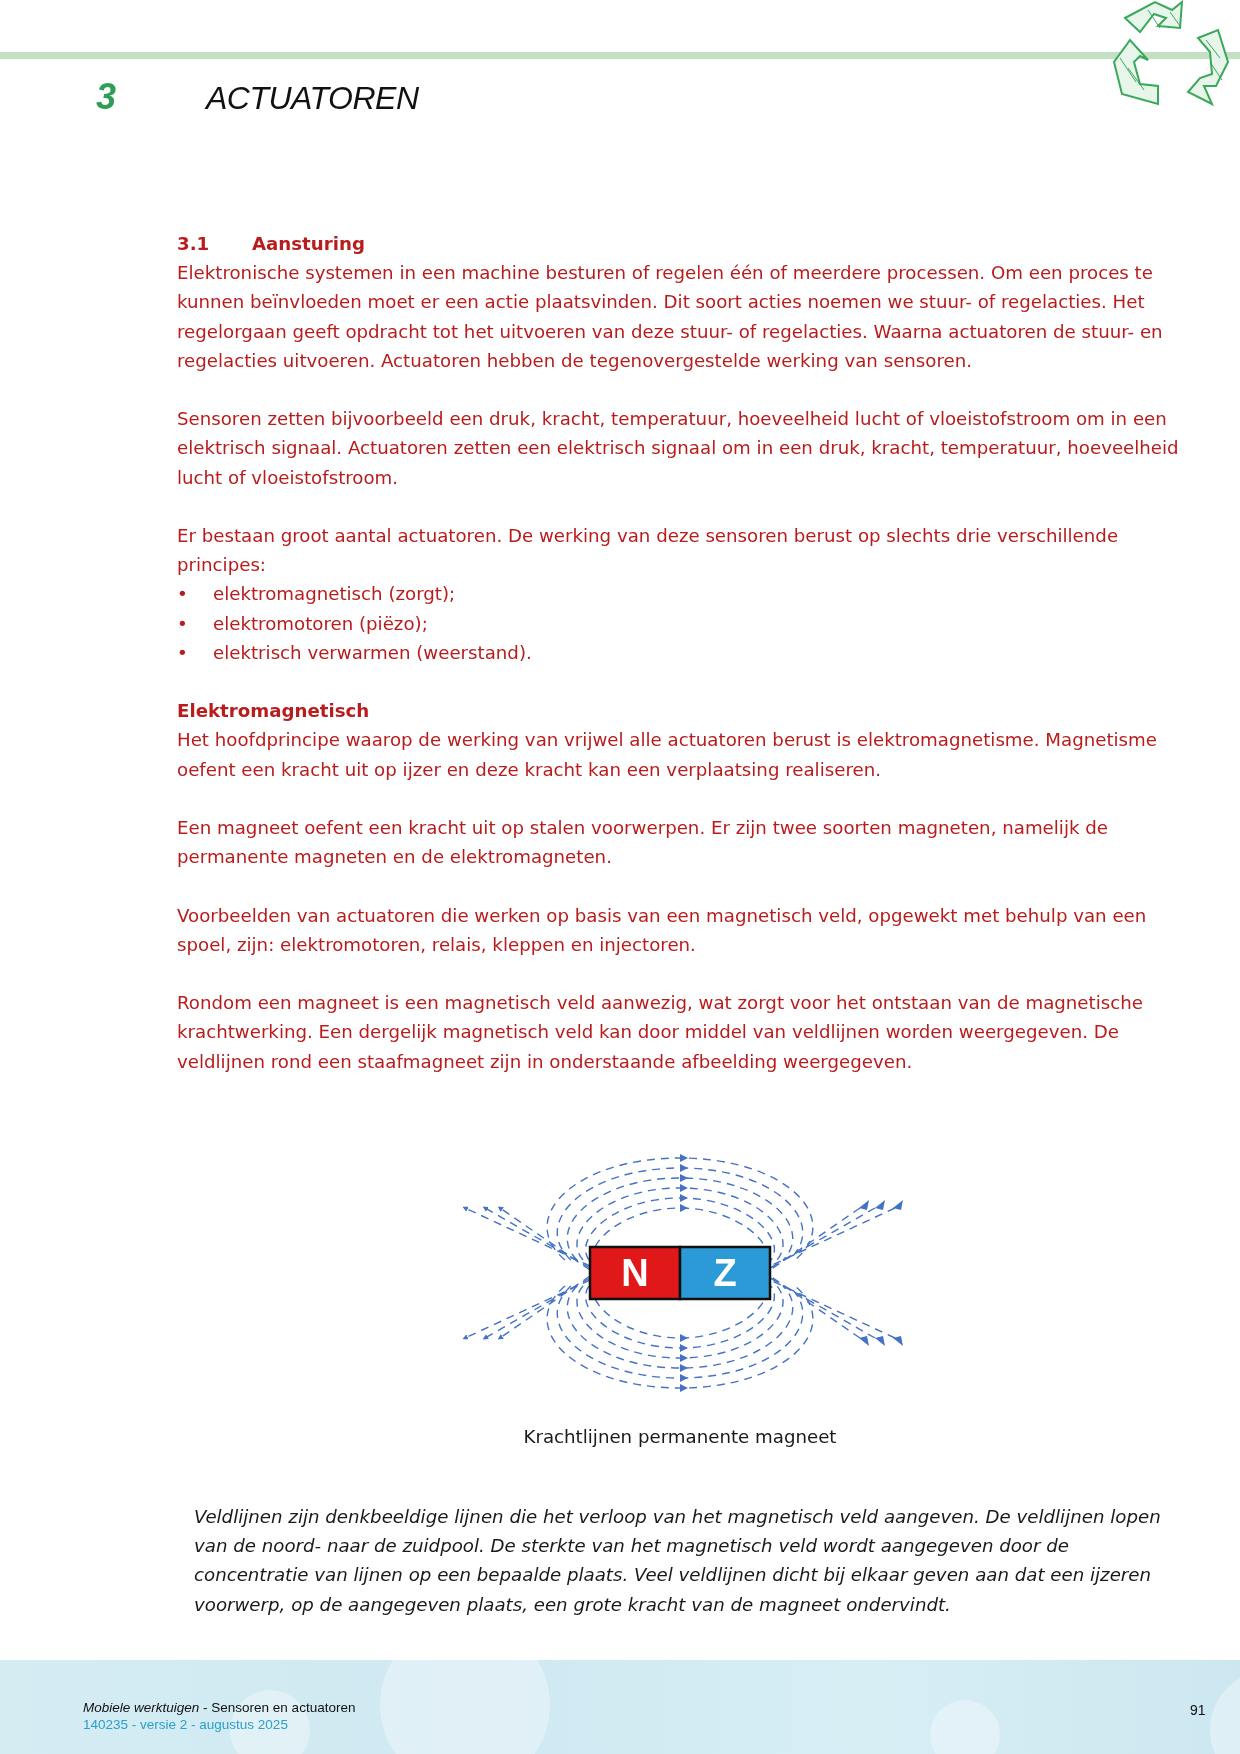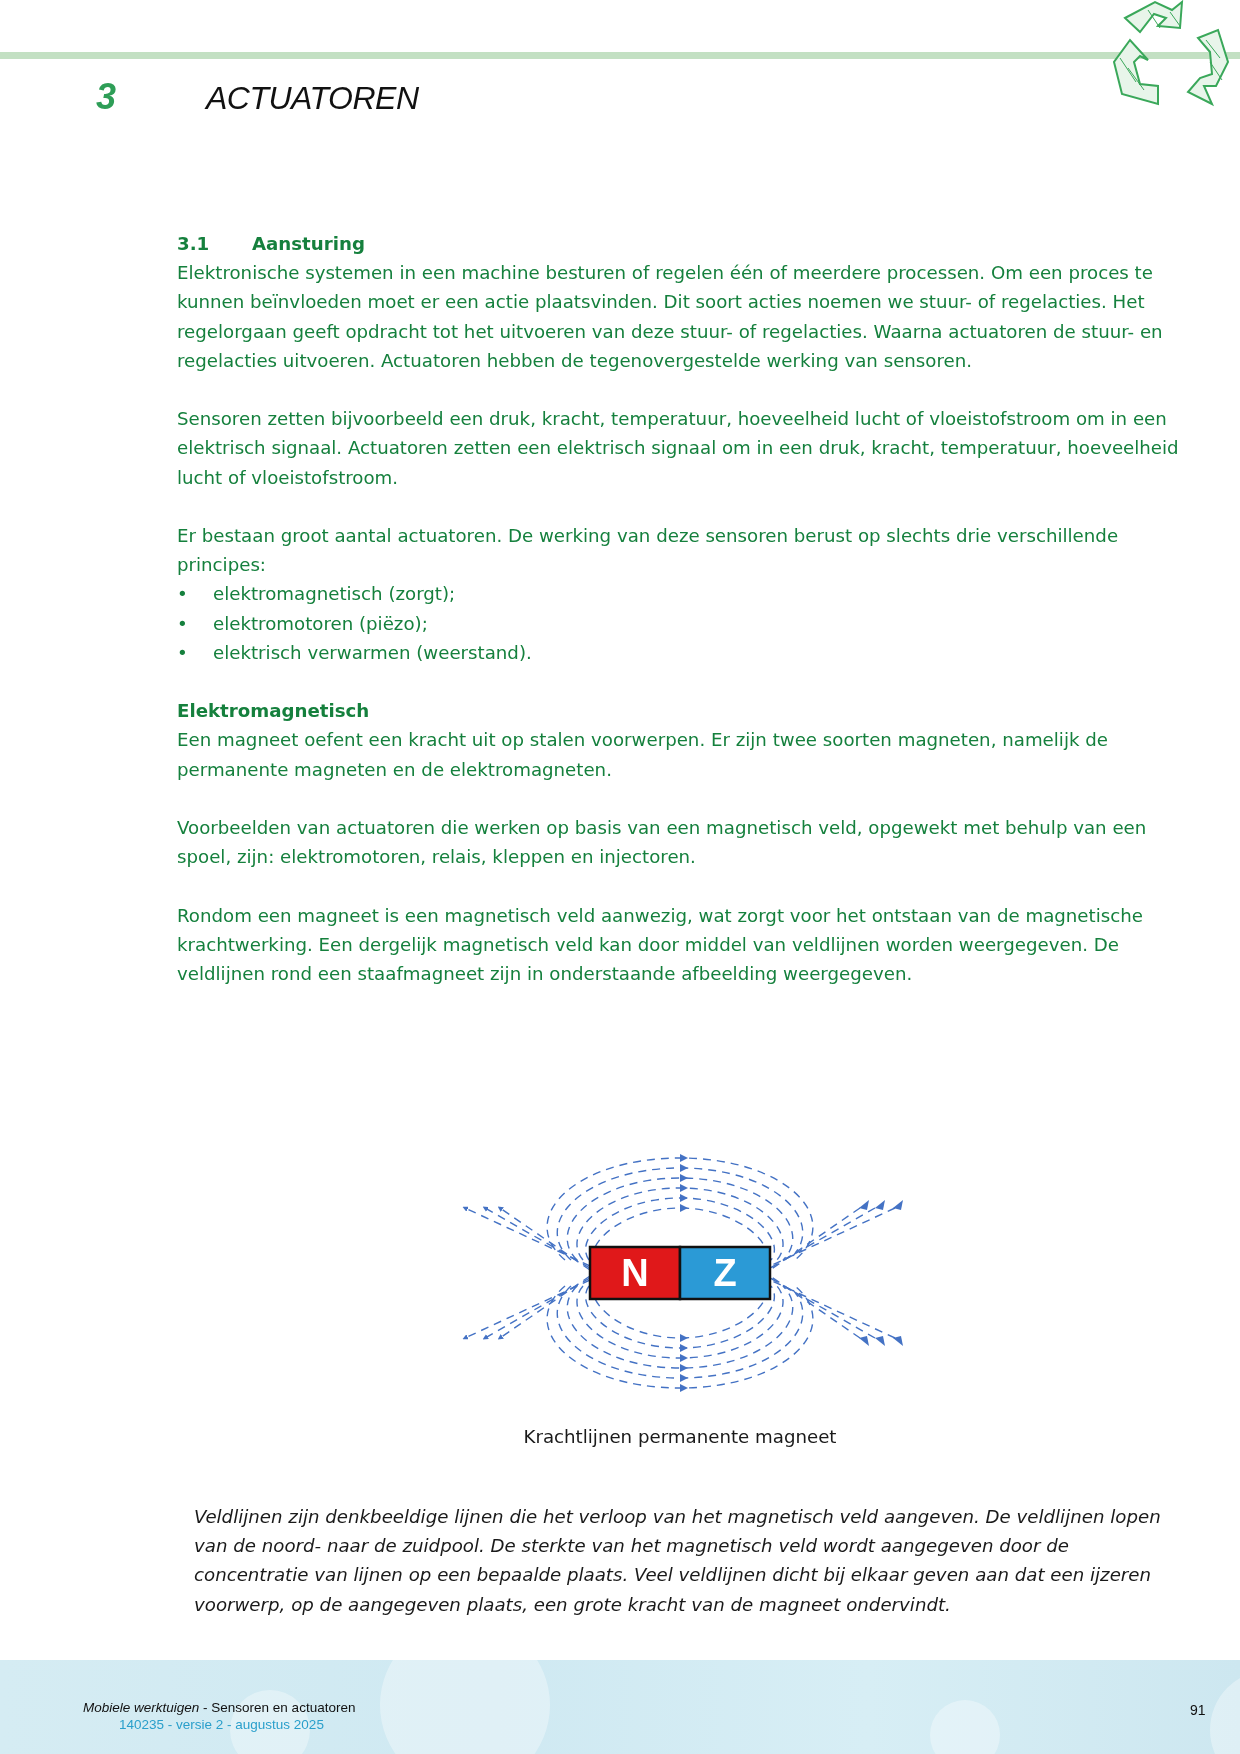--- a/index.html
+++ b/index.html
@@ -20,21 +20,21 @@
     font-size: 36px; font-weight: bold; font-style: italic; color: #2e9e57;
   }
   .chapter-title {
     position: absolute; left: 206px; top: 80px;
     font-size: 32px; font-weight: normal; font-style: italic; color: #111;
     letter-spacing: -0.5px;
   }
   .content {
     position: absolute; left: 177px; top: 229px; width: 1010px;
     font-family: "DejaVu Sans", sans-serif;
-    font-size: 18.2px; line-height: 29.2px; color: #15803d;
+    font-size: 18.2px; line-height: 29.2px; color: #b91c1c;
   }
   .content p { margin: 0 0 29.2px 0; }
   .content .tight { margin-bottom: 0; }
   .sec-head { font-weight: bold; margin: 0; }
   .sec-head .num { display: inline-block; width: 75px; }
   .bullets { list-style: none; margin: 0 0 29.2px 0; padding: 0; }
   .bullets li { position: relative; padding-left: 36px; }
   .bullets li .dot { position: absolute; left: 0; top: 0; }
   .figure {
     position: absolute; left: 455px; top: 1148px; width: 450px; height: 250px;
@@ -53,21 +53,21 @@
     position: absolute; left: 0; top: 1660px; width: 1240px; height: 94px;
     background: linear-gradient(90deg, #d5ecf3 0%, #cfe9f2 40%, #d7eef5 70%, #cde7f0 100%);
     overflow: hidden;
   }
   .footer .bubble { position: absolute; border-radius: 50%; background: rgba(255,255,255,0.35); }
   .footer-title {
     position: absolute; left: 83px; top: 40px; font-size: 13.5px; color: #111;
   }
   .footer-title .italic { font-style: italic; }
   .footer-version {
-    position: absolute; left: 83px; top: 57px; font-size: 13.5px; color: #2a9fcb; margin-left: 36px;
+    position: absolute; left: 83px; top: 57px; font-size: 13.5px; color: #2a9fcb;
   }
   .page-num {
     position: absolute; left: 1190px; top: 42px; font-size: 14px; color: #111;
   }
 </style>
 </head>
 <body>
 
 <div class="top-rule"></div>
 
@@ -89,20 +89,21 @@
   </div>
   <p>Elektronische systemen in een machine besturen of regelen één of meerdere processen. Om een proces te kunnen beïnvloeden moet er een actie plaatsvinden. Dit soort acties noemen we stuur- of regelacties. Het regelorgaan geeft opdracht tot het uitvoeren van deze stuur- of regelacties. Waarna actuatoren de stuur- en regelacties uitvoeren. Actuatoren hebben de tegenovergestelde werking van sensoren.</p>
   <p>Sensoren zetten bijvoorbeeld een druk, kracht, temperatuur, hoeveelheid lucht of vloeistofstroom om in een elektrisch signaal. Actuatoren zetten een elektrisch signaal om in een druk, kracht, temperatuur, hoeveelheid lucht of vloeistofstroom.</p>
   <p class="tight">Er bestaan groot aantal actuatoren. De werking van deze sensoren berust op slechts drie verschillende principes:</p>
   <ul class="bullets">
     <li><span class="dot">•</span><span>elektromagnetisch (zorgt);</span></li>
     <li><span class="dot">•</span><span>elektromotoren (piëzo);</span></li>
     <li><span class="dot">•</span><span>elektrisch verwarmen (weerstand).</span></li>
   </ul>
   <div class="sec-head">Elektromagnetisch</div>
+  <p>Het hoofdprincipe waarop de werking van vrijwel alle actuatoren berust is elektromagnetisme. Magnetisme oefent een kracht uit op ijzer en deze kracht kan een verplaatsing realiseren.</p>
   <p>Een magneet oefent een kracht uit op stalen voorwerpen. Er zijn twee soorten magneten, namelijk de permanente magneten en de elektromagneten.</p>
   <p>Voorbeelden van actuatoren die werken op basis van een magnetisch veld, opgewekt met behulp van een spoel, zijn: elektromotoren, relais, kleppen en injectoren.</p>
   <p>Rondom een magneet is een magnetisch veld aanwezig, wat zorgt voor het ontstaan van de magnetische krachtwerking. Een dergelijk magnetisch veld kan door middel van veldlijnen worden weergegeven. De veldlijnen rond een staafmagneet zijn in onderstaande afbeelding weergegeven.</p>
 </div>
 
 <svg class="figure" viewBox="0 0 450 250">
   <defs>
     <marker id="arr" viewBox="0 0 10 10" refX="5" refY="5" markerWidth="4" markerHeight="4" orient="auto">
       <path d="M0 0 L10 5 L0 10 Z" fill="#4472c4"></path>
     </marker>

